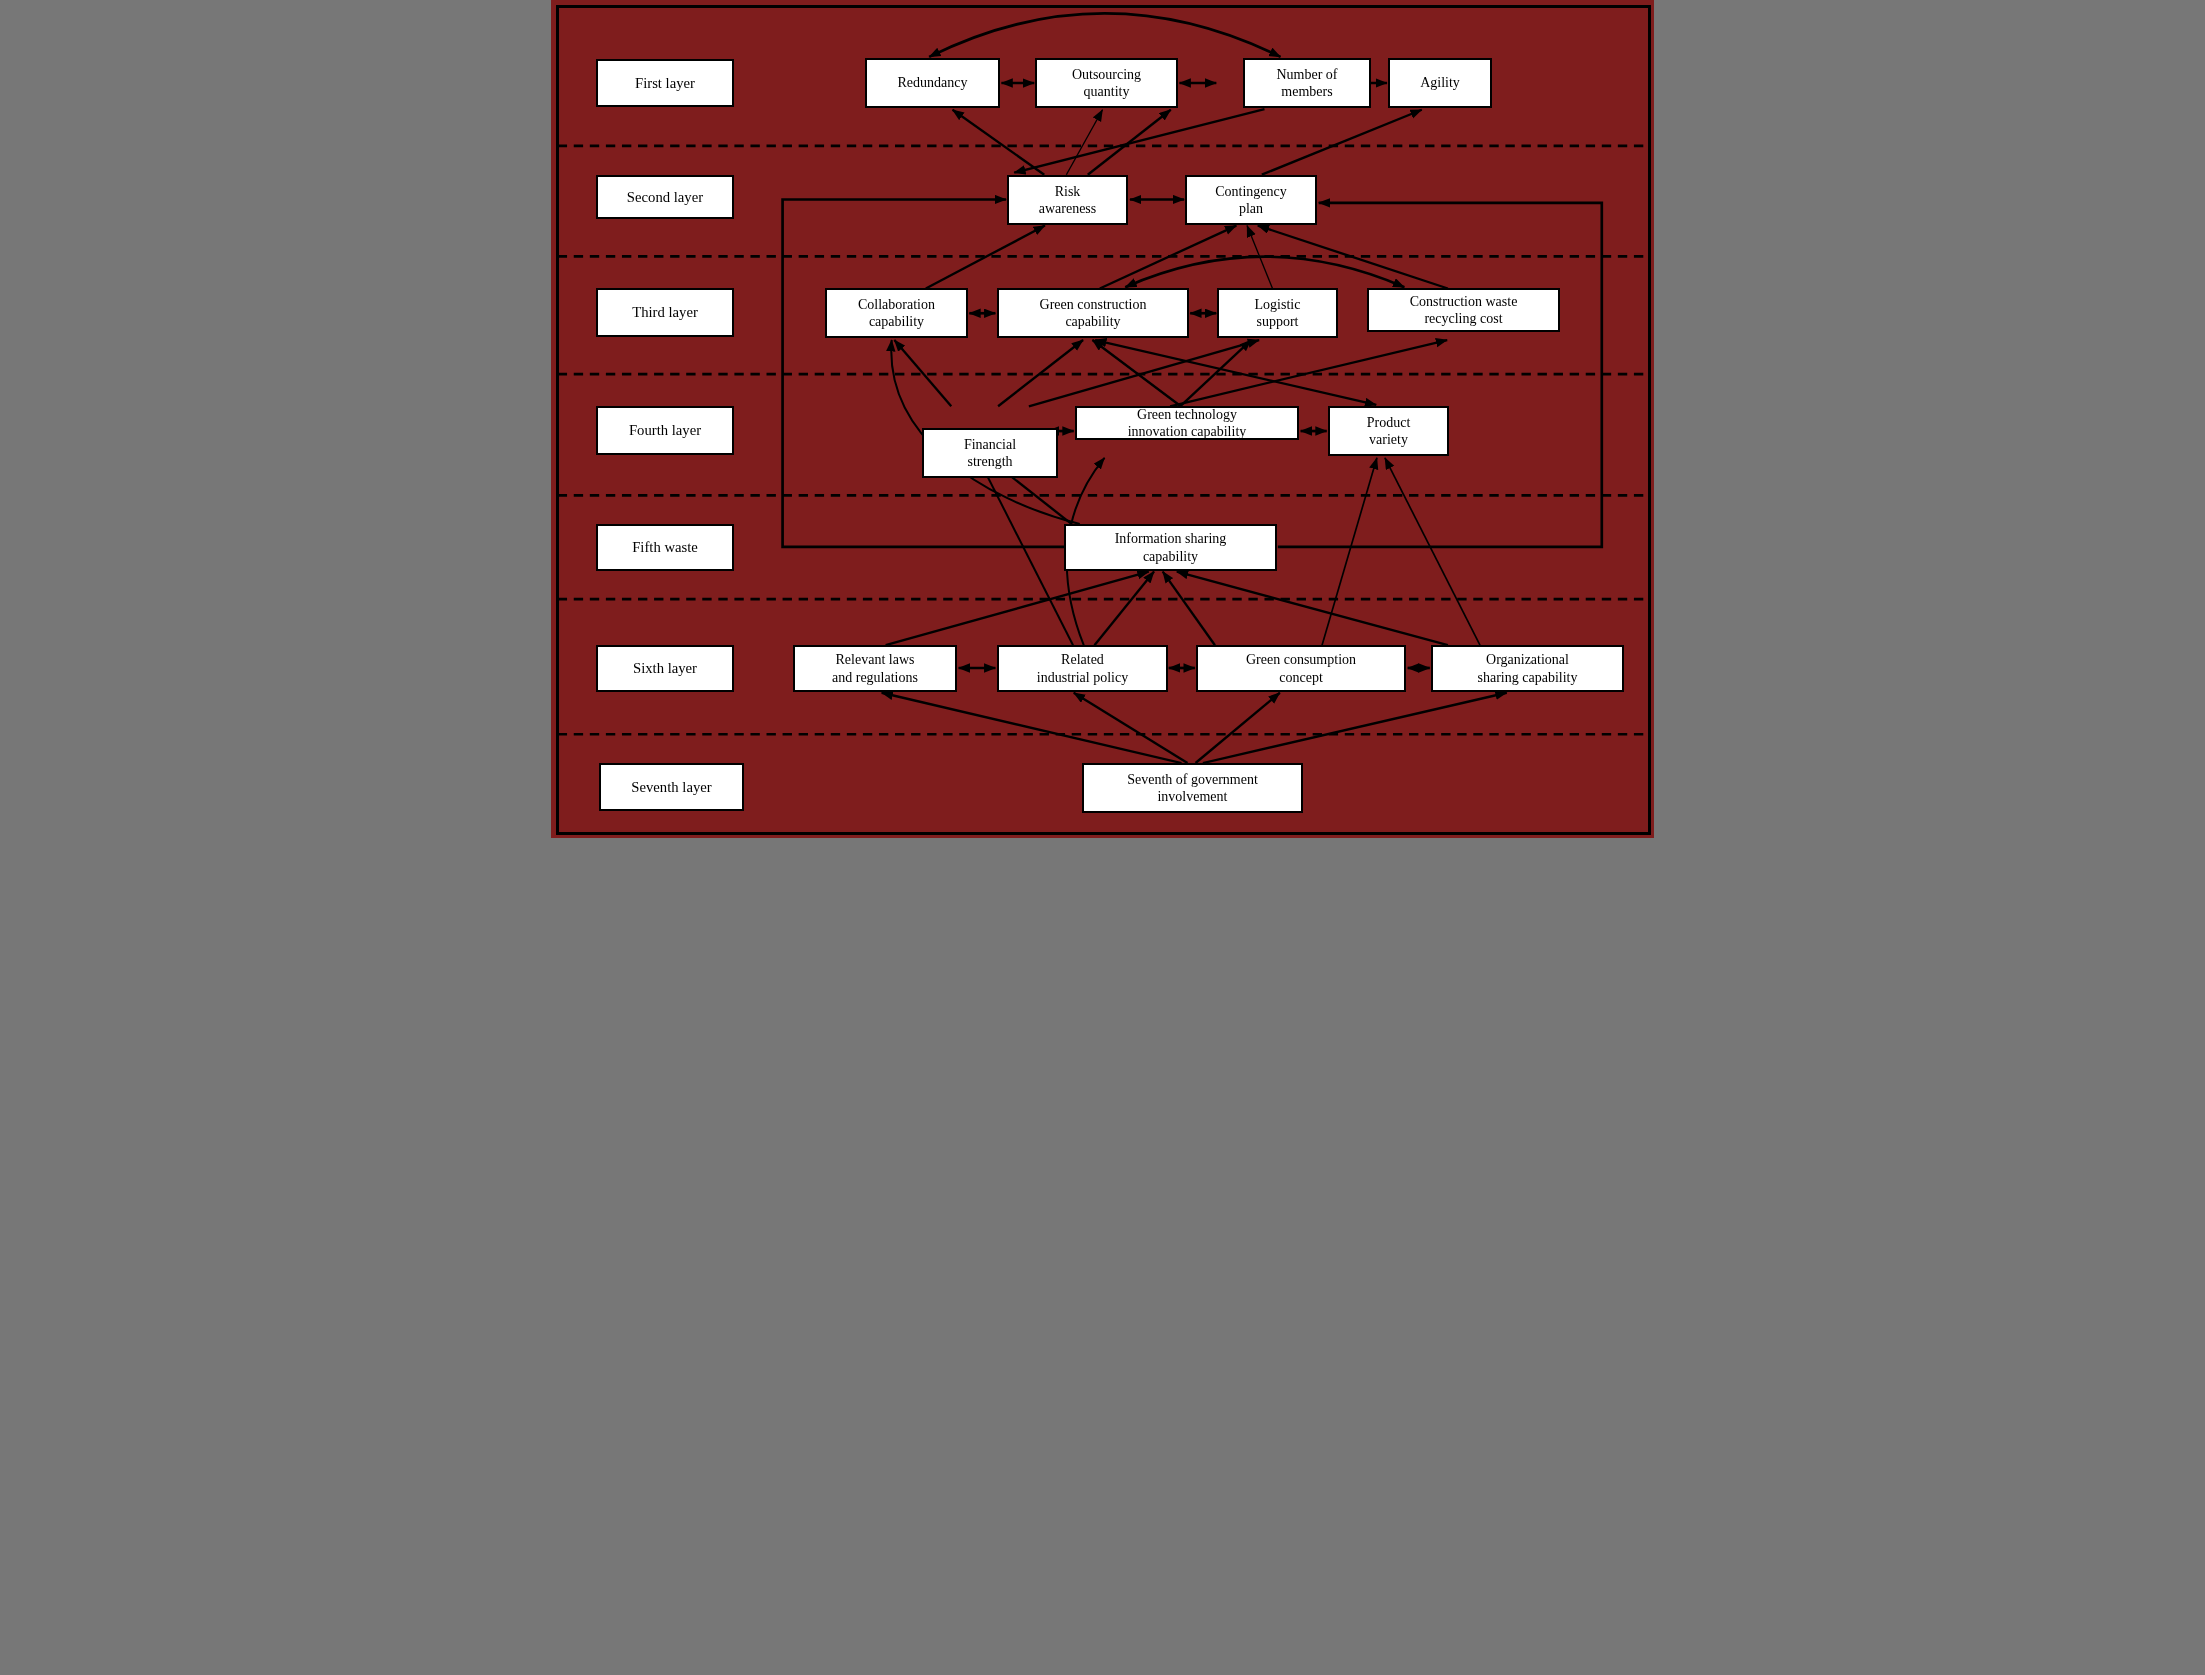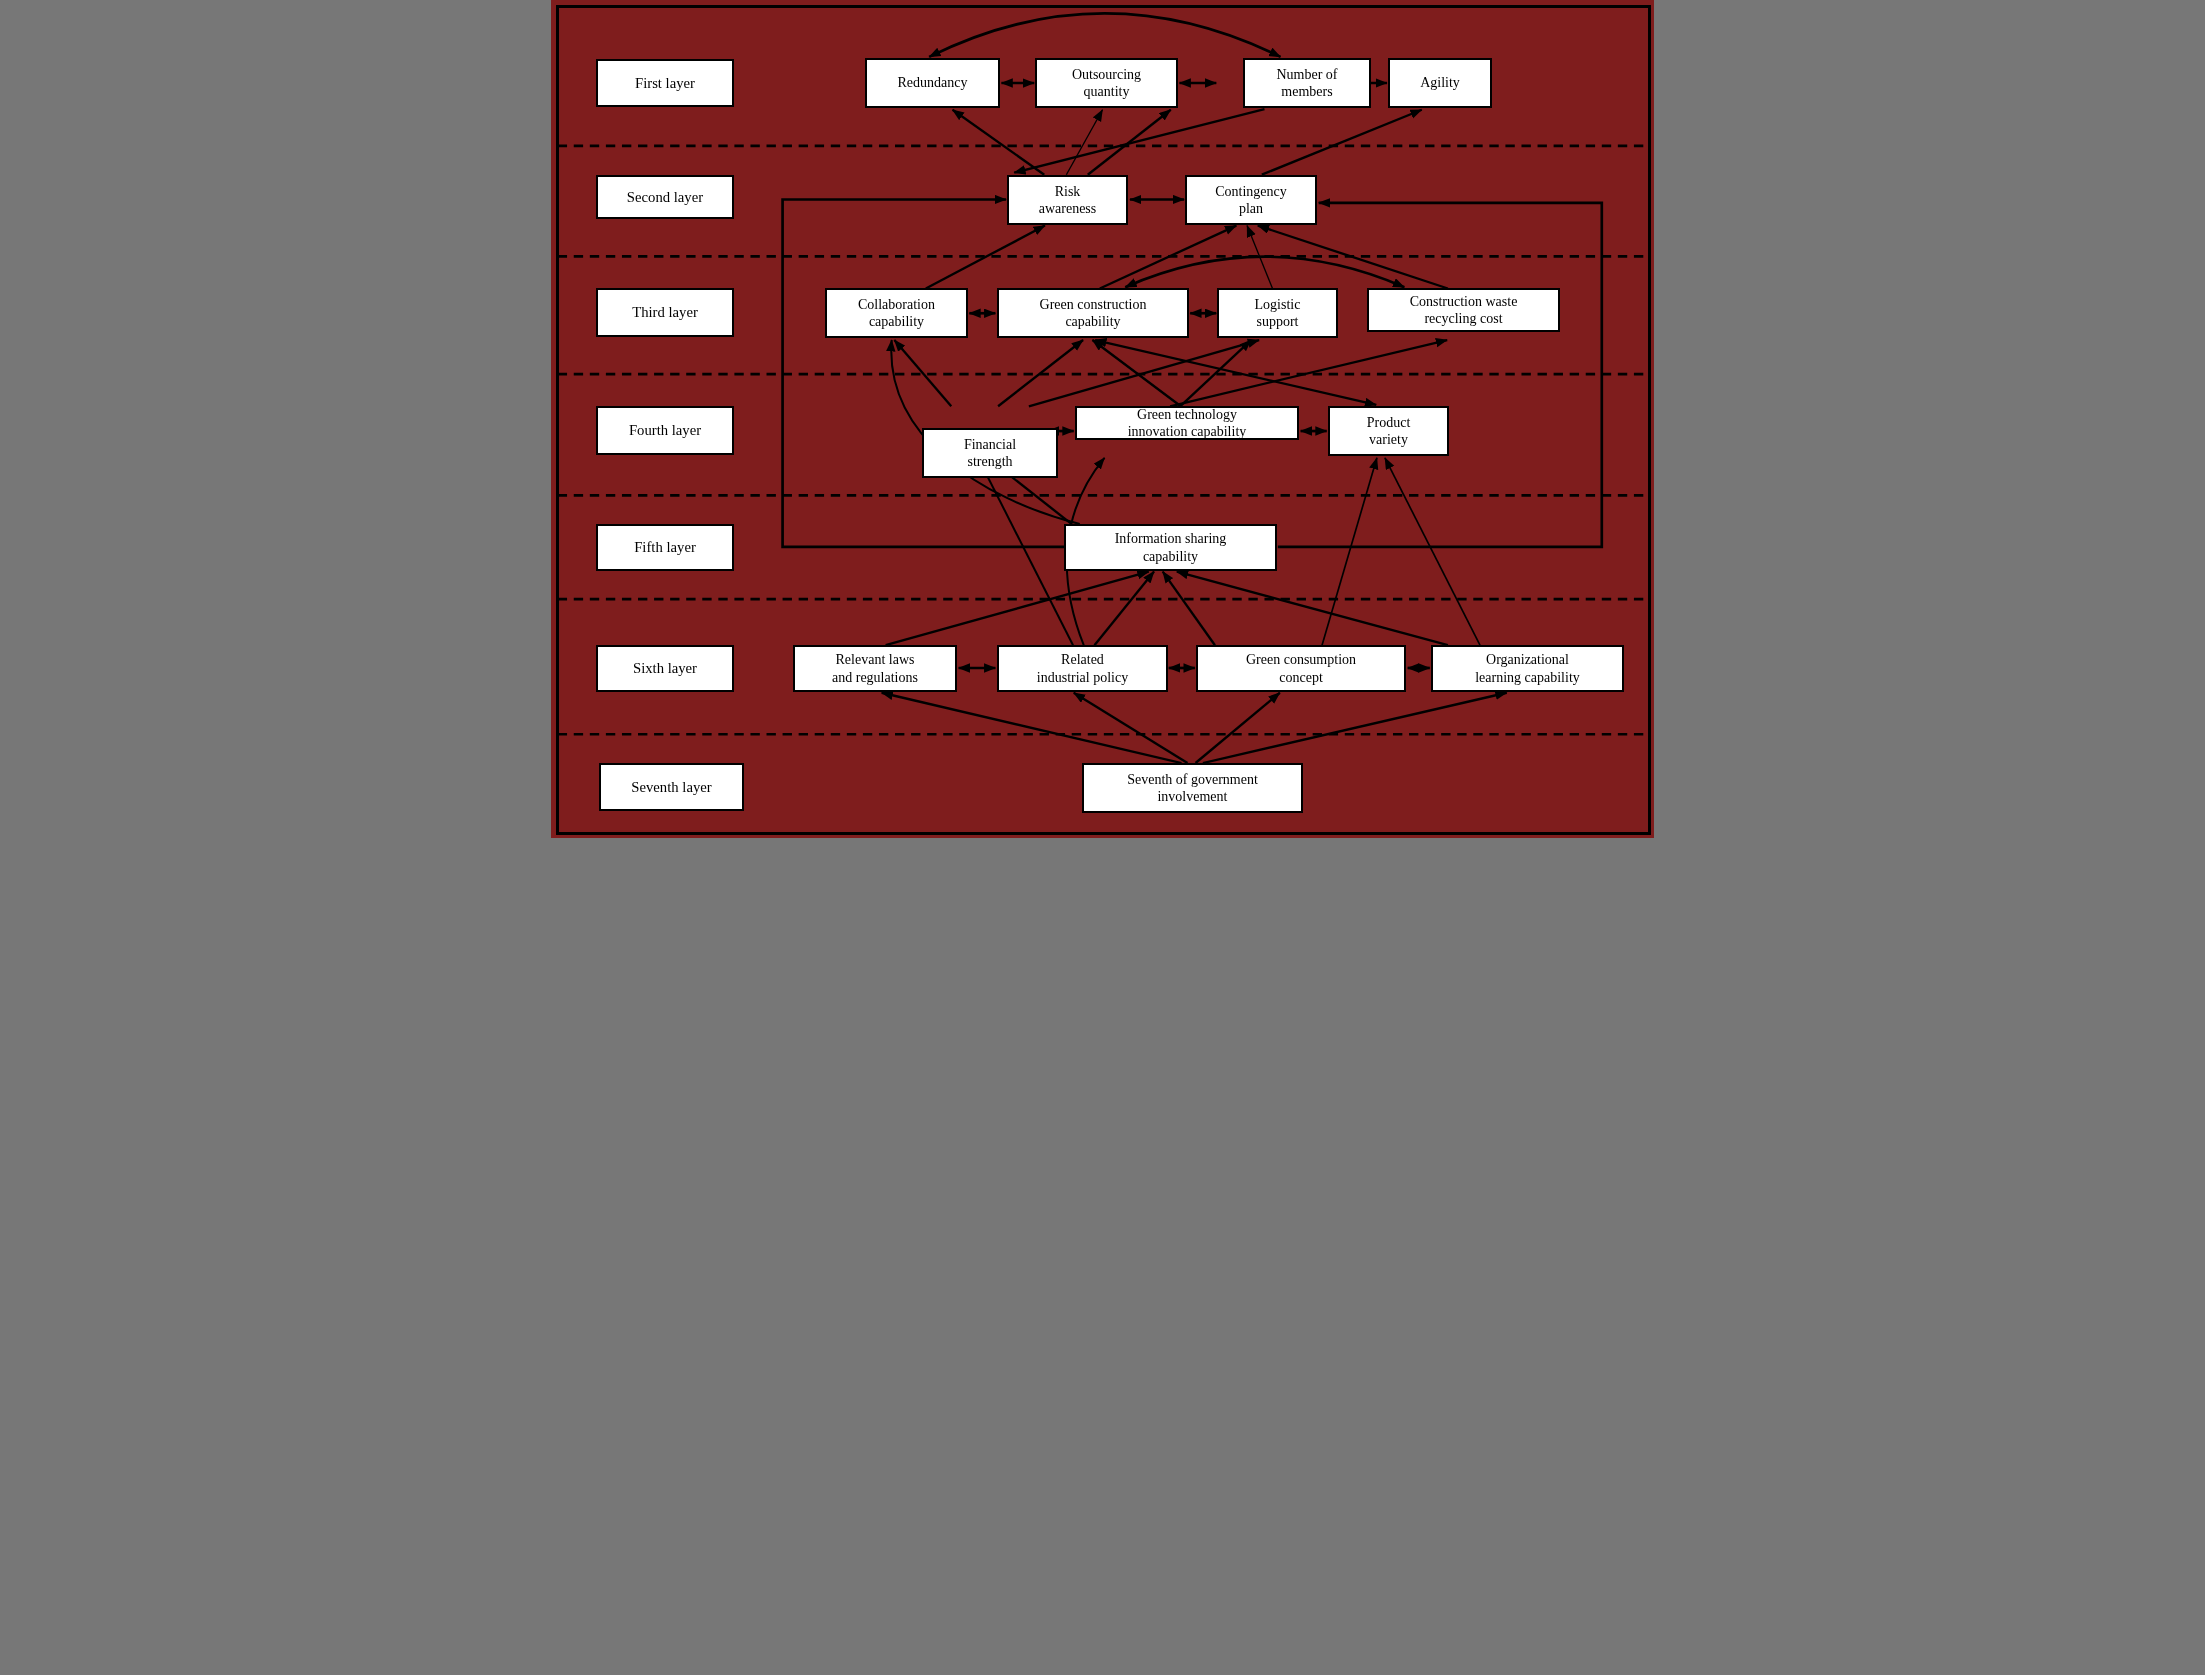--- a/index.html
+++ b/index.html
@@ -98,21 +98,21 @@
       <line x1="974" y1="1140" x2="1428" y2="1035" stroke-width="3.5" marker-end="url(#ah)"></line>
     </g>
   </svg>
 
   <div class="frame"></div>
 
   <div class="layerlabel" style="left:45px;top:59px;width:138px;height:48px">First layer</div>
   <div class="layerlabel" style="left:45px;top:175px;width:138px;height:44px">Second layer</div>
   <div class="layerlabel" style="left:45px;top:288px;width:138px;height:49px">Third layer</div>
   <div class="layerlabel" style="left:45px;top:406px;width:138px;height:49px">Fourth layer</div>
-  <div class="layerlabel" style="left:45px;top:524px;width:138px;height:47px">Fifth layer</div>
+  <div class="layerlabel" style="left:45px;top:524px;width:138px;height:47px">Fifth waste</div>
   <div class="layerlabel" style="left:45px;top:645px;width:138px;height:47px">Sixth layer</div>
   <div class="layerlabel" style="left:48px;top:763px;width:145px;height:48px">Seventh layer</div>
 
   <div class="node" style="left:314px;top:58px;width:135px;height:50px">Redundancy</div>
   <div class="node" style="left:484px;top:58px;width:143px;height:50px">Outsourcing
 quantity</div>
   <div class="node" style="left:692px;top:58px;width:128px;height:50px">Number of
 members</div>
   <div class="node" style="left:837px;top:58px;width:104px;height:50px">Agility</div>
 
@@ -140,19 +140,19 @@
   <div class="node" style="left:513px;top:524px;width:213px;height:47px">Information sharing
 capability</div>
 
   <div class="node" style="left:242px;top:645px;width:164px;height:47px">Relevant laws
 and regulations</div>
   <div class="node" style="left:446px;top:645px;width:171px;height:47px">Related
 industrial policy</div>
   <div class="node" style="left:645px;top:645px;width:210px;height:47px">Green consumption
 concept</div>
   <div class="node" style="left:880px;top:645px;width:193px;height:47px">Organizational
-learning capability</div>
+sharing capability</div>
 
   <div class="node" style="left:531px;top:763px;width:221px;height:50px">Seventh of government
 involvement</div>
 
 </div>
 
 
 </body></html>

